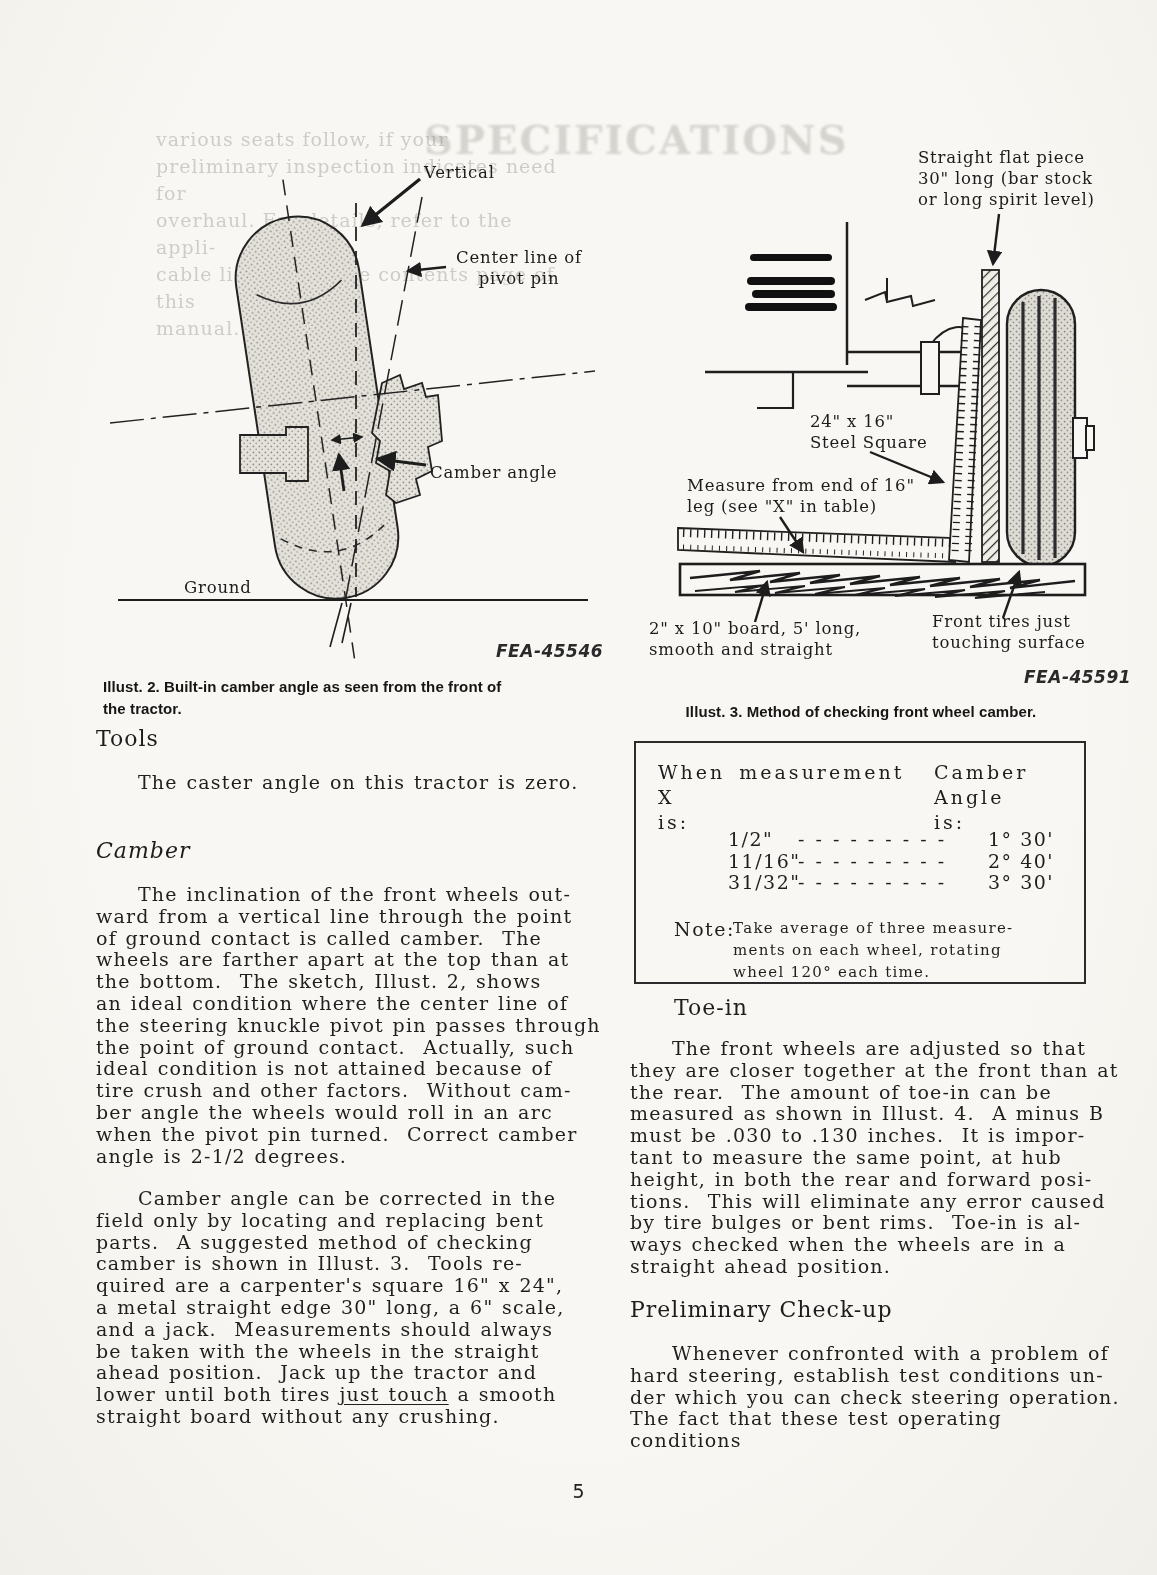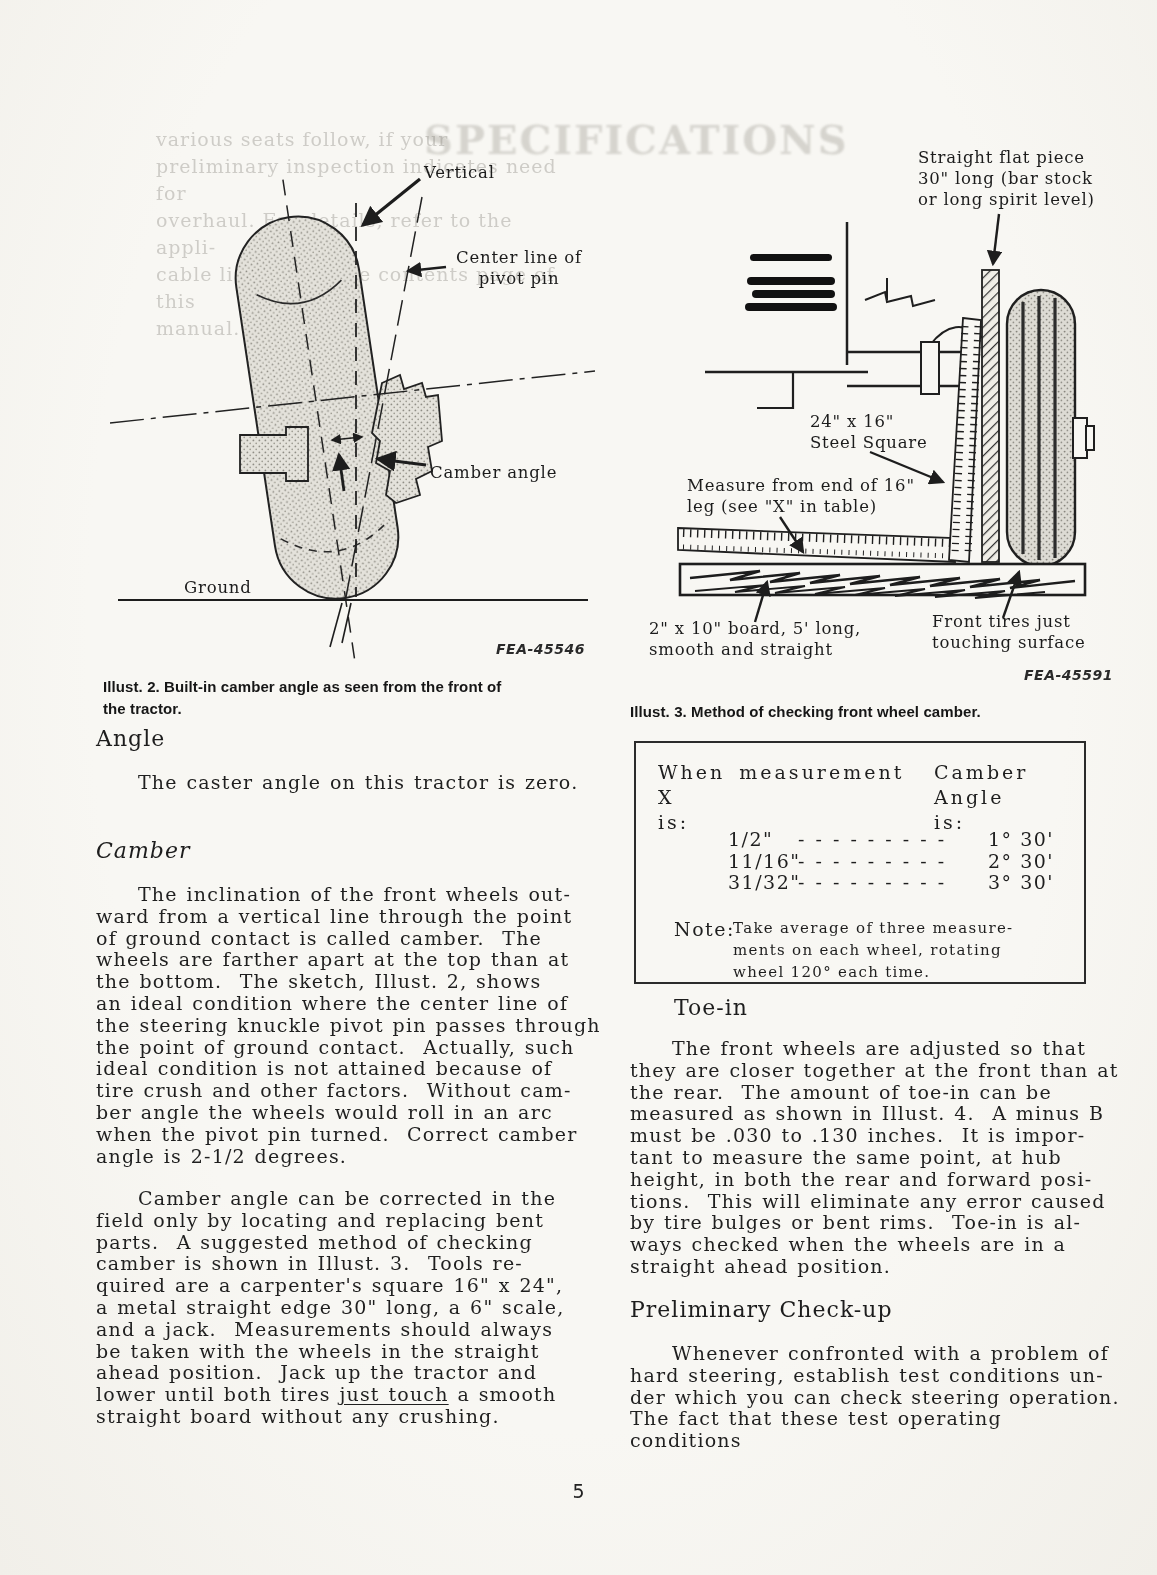--- a/index.html
+++ b/index.html
@@ -29,21 +29,21 @@
     white-space:pre-wrap;text-indent:42px;color:#1f1f1f;
   }
   .u{text-decoration:underline;text-underline-offset:3px;}
   
   .fig-label{
     font-size:16.5px;line-height:21px;letter-spacing:0.8px;color:#1c1c1c;
     white-space:pre-line;
   }
   .fig-code{
     font-family:"DejaVu Sans", "Liberation Sans", sans-serif;
-    font-style:italic;font-weight:700;font-size:14px;letter-spacing:0.5px;color:#2a2a2a;
+    font-style:italic;font-weight:700;font-size:17px;letter-spacing:0.5px;color:#2a2a2a;
   }
   .fig-caption{
     font-family:"Liberation Sans", sans-serif;font-weight:700;
     font-size:15px;line-height:22px;letter-spacing:0.1px;color:#161616;
     white-space:pre-line;
   }
   
   .cam-table{
     border:2.5px solid #2b2b2b;background:rgba(255,255,255,0.0);
   }
@@ -119,21 +119,21 @@
 
   <div class="abs fig-label" style="left:424px;top:162px;">Vertical</div>
   <div class="abs fig-label" style="left:449px;top:247px;width:140px;text-align:center;">Center line of
 pivot pin</div>
   <div class="abs fig-label" style="left:430px;top:462px;">Camber angle</div>
   <div class="abs fig-label" style="left:184px;top:577px;">Ground</div>
   <div class="abs fig-code" style="left:496px;top:641px;">FEA-45546</div>
   <div class="abs fig-caption" style="left:103px;top:676px;width:505px;">Illust. 2.  Built-in camber angle as seen from the front of
 the tractor.</div>
 
-  <div class="abs heading" style="left:96px;top:726px;">Angle</div>
+  <div class="abs heading" style="left:96px;top:726px;">Tools</div>
   <div class="abs body-par" style="left:96px;top:772px;width:515px;">The caster angle on this tractor is zero.</div>
 
   <div class="abs heading" style="left:96px;top:838px;font-style:italic;">Camber</div>
   <div class="abs body-par" style="left:96px;top:884px;width:515px;">The inclination of the front wheels out-
 ward from a vertical line through the point
 of ground contact is called camber.  The
 wheels are farther apart at the top than at
 the bottom.  The sketch, Illust. 2, shows
 an ideal condition where the center line of
 the steering knuckle pivot pin passes through
@@ -229,38 +229,38 @@
 or long spirit level)</div>
   <div class="abs fig-label" style="left:810px;top:411px;">24" x 16"
 Steel Square</div>
   <div class="abs fig-label" style="left:687px;top:475px;">Measure from end of 16"
 leg (see "X" in table)</div>
   <div class="abs fig-label" style="left:649px;top:618px;">2" x 10" board, 5' long,
 smooth and straight</div>
   <div class="abs fig-label" style="left:932px;top:611px;">Front tires just
 touching surface</div>
   <div class="abs fig-code" style="left:1024px;top:667px;">FEA-45591</div>
-  <div class="abs fig-caption" style="left:630px;top:701px;width:462px;">Illust. 3.  Method of checking front wheel camber.</div>
+  <div class="abs fig-caption" style="left:630px;top:701px;width:462px;text-align:center;">Illust. 3.  Method of checking front wheel camber.</div>
 
   <div class="abs cam-table" style="left:634px;top:741px;width:448px;height:239px;">
     <div class="abs hdr" style="left:22px;top:17px;width:250px;">When measurement X
 is:</div>
     <div class="abs hdr" style="left:298px;top:17px;width:145px;">Camber Angle
 is:</div>
 
     <div class="abs" style="left:92px;top:86px;">
       <div class="trow">
         <span class="c1">1/2"</span>
         <span class="c2">- - - - - - - - -</span>
         <span class="c3">1° 30'</span>
       </div>
       <div class="trow">
         <span class="c1">11/16"</span>
         <span class="c2">- - - - - - - - -</span>
-        <span class="c3">2° 30'</span>
+        <span class="c3">2° 40'</span>
       </div>
       <div class="trow">
         <span class="c1">31/32"</span>
         <span class="c2">- - - - - - - - -</span>
         <span class="c3">3° 30'</span>
       </div>
     </div>
 
     <div class="abs note-label" style="left:38px;top:175px;">Note:</div>
     <div class="abs note-text" style="left:97px;top:175px;width:340px;">Take average of three measure-

